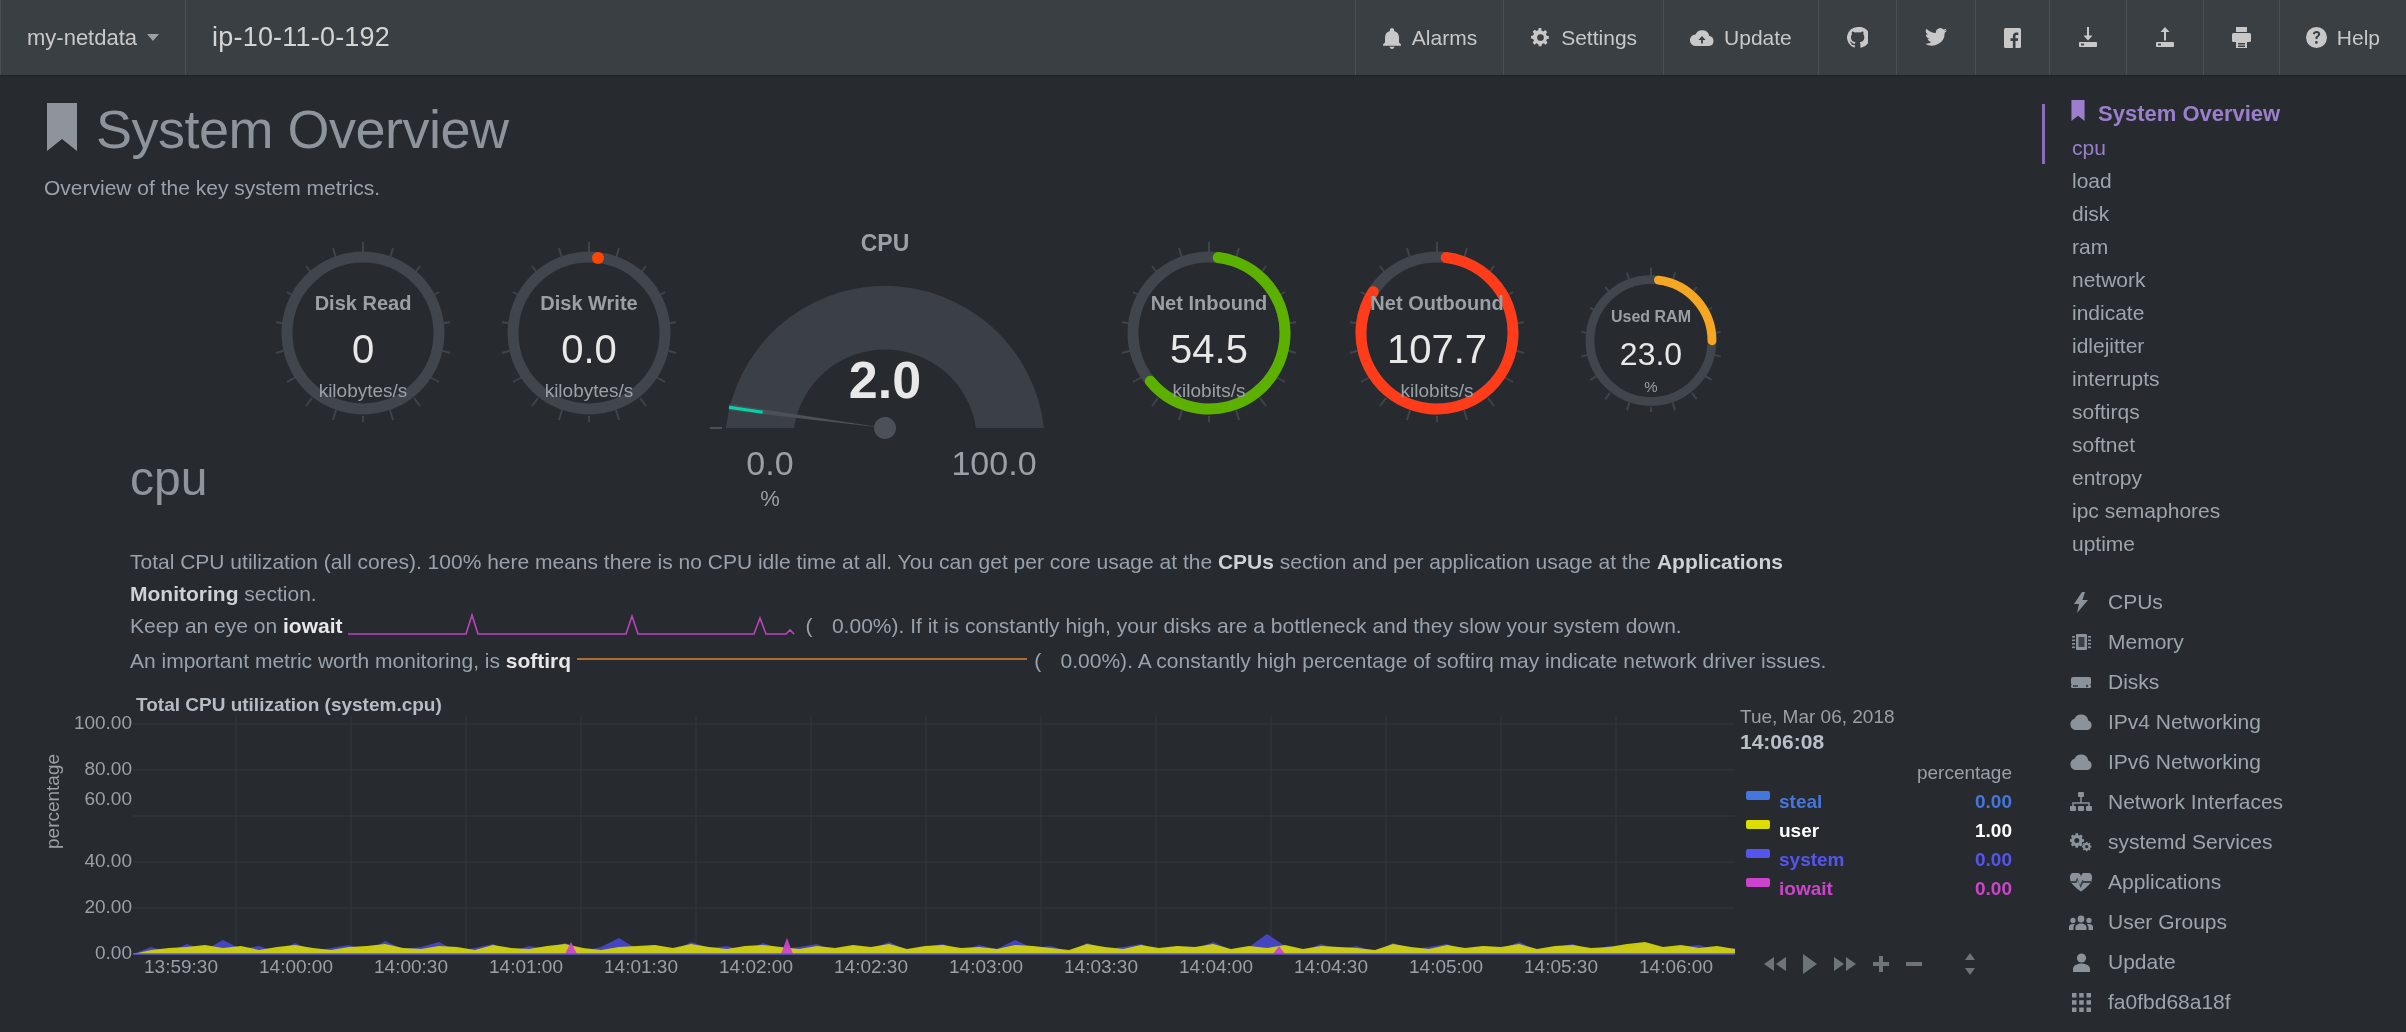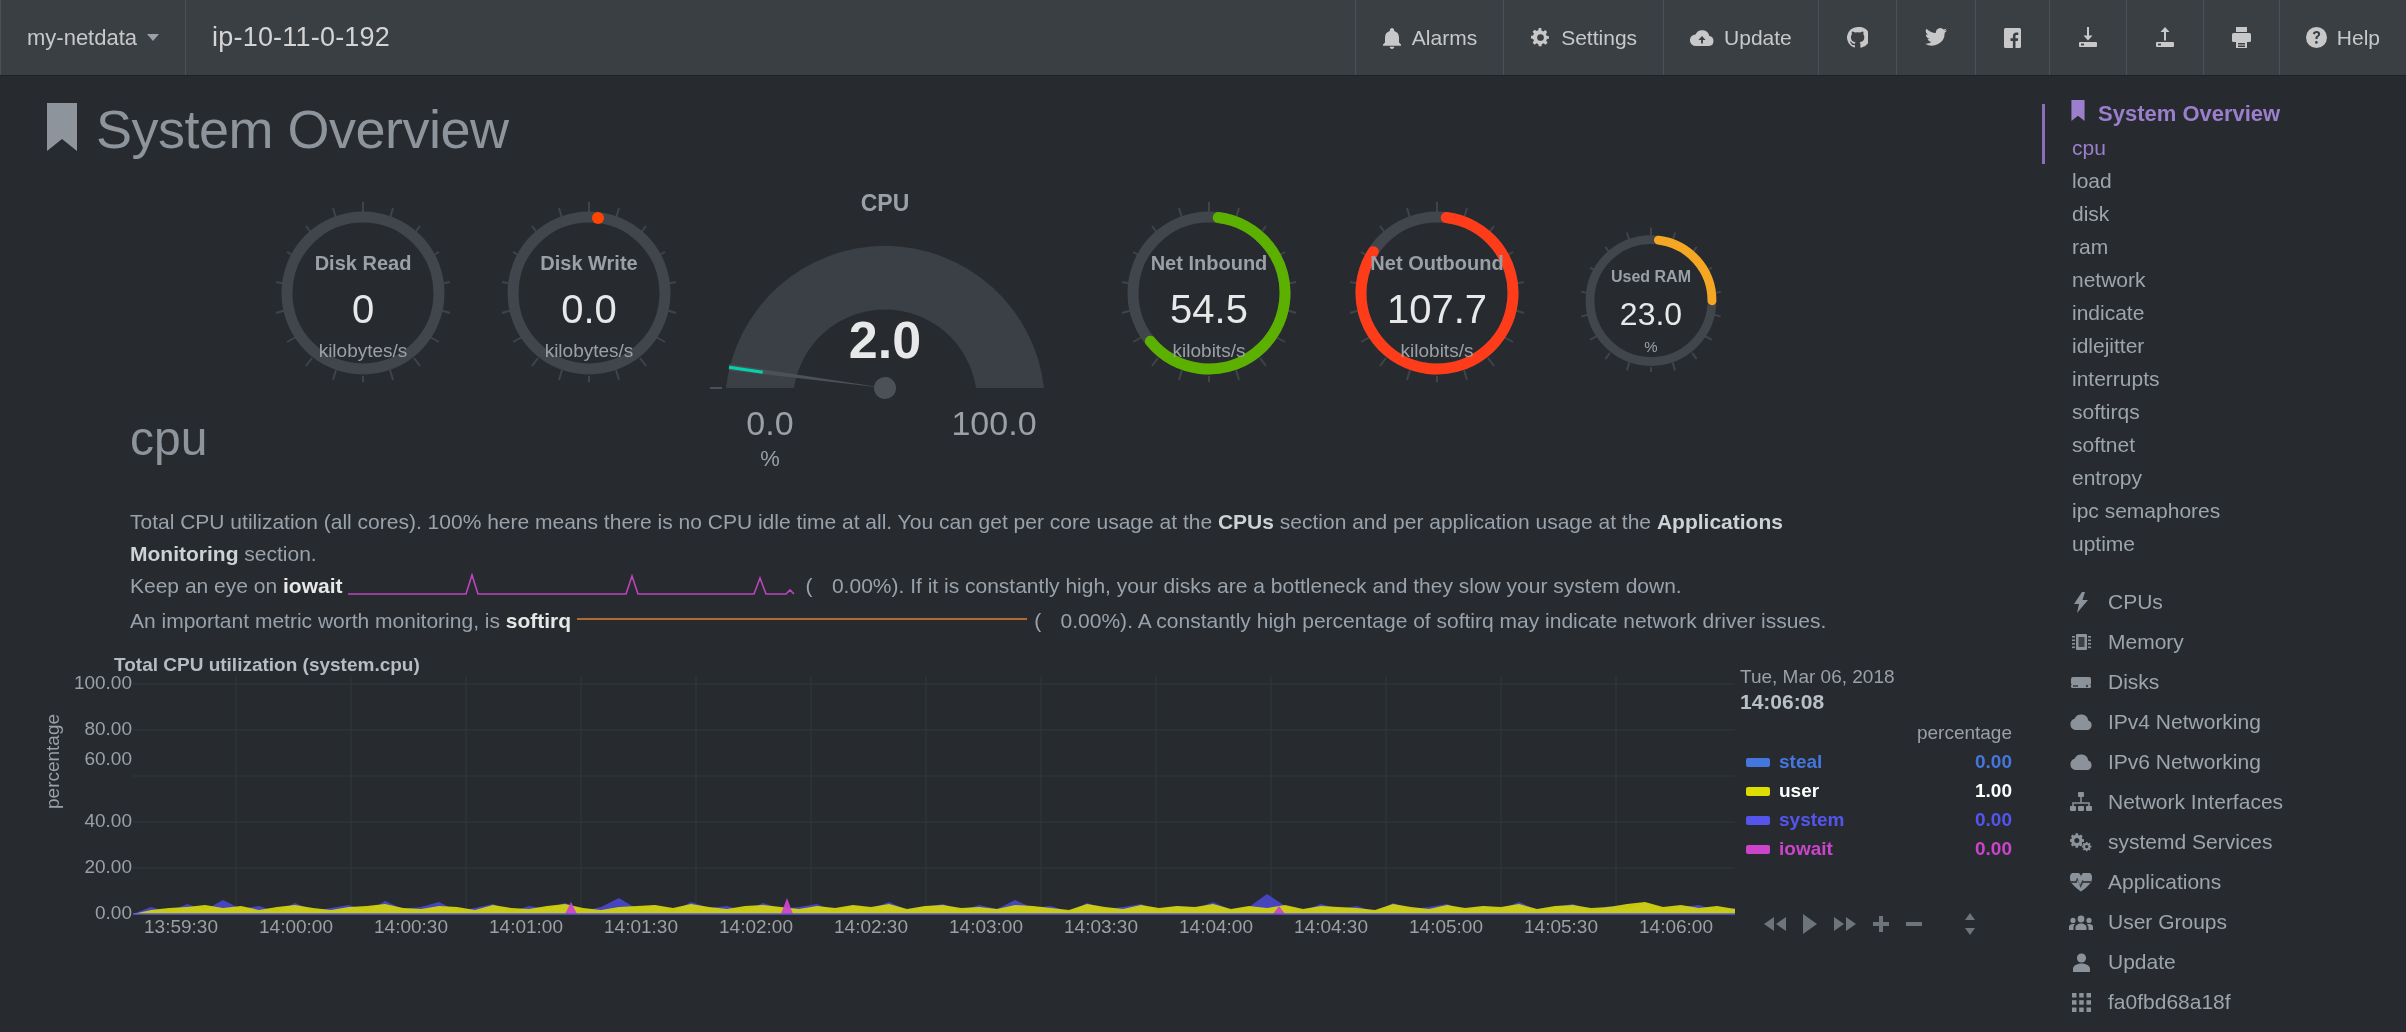--- a/index.html
+++ b/index.html
@@ -130,21 +130,21 @@
   .inline-spark { display:inline-block; vertical-align: middle; margin: 0 4px; }
   .pct-inline { display:inline-block; min-width: 86px; text-align:right; }
 
   
   .chart-wrap {
     position: relative;
     margin-top: 14px;
     height: 300px;
   }
   .chart-title {
-    position: absolute; left: 114px; top: 0;
+    position: absolute; left: 136px; top: 0;
     color: #b5bcc3; font-weight: bold; font-size: 19px;
   }
   .chart-ylabel {
     position: absolute; left: 42px; top: 155px;
     transform: rotate(-90deg); transform-origin: left top;
     color: #9aa0a6; font-size: 19px;
     white-space: nowrap;
   }
   .ytick {
     position: absolute; right: 0; width: 100%;
@@ -163,21 +163,21 @@
 
   .legend {
     position: absolute; left: 1740px; top: 12px;
     width: 290px;
     font-size: 19px;
   }
   .legend .ldate { color: #9aa0a6; }
   .legend .ltime { color: #b9c0c6; font-weight: bold; font-size: 21px; margin-top: 2px;}
   .legend .lunits { text-align: right; color: #9aa0a6; margin-top: 8px; padding-right: 18px;}
   .legend-row {
-    display: flex; align-items: center;
+    display: flex; 
     margin-top: 7px; font-weight: bold;
   }
   .legend-row .swatch {
     width: 24px; height: 9px; border-radius: 2px; margin-right: 9px;
     margin-left: 6px;
   }
   .legend-row .lname { flex: 0 0 auto; }
   .legend-row .lval { margin-left: auto; padding-right: 18px; }
 
   .chart-controls {
@@ -330,20 +330,21 @@
   <div class="content">
 
     <div class="section-title">
       <span class="bookmark-ico">
         <svg width="36" height="48" viewBox="0 0 24 32">
             <path fill="#8d949b" d="M2 0h20v32l-10-8-10 8z"></path>
           </svg>
       </span>
       <h1>System Overview</h1>
     </div>
+    <div class="section-sub">Overview of the key system metrics.</div>
 
     <div class="gauges">
 
       <div class="gauge" style="left:272px; top:18px; width:182px;">
         <svg width="182" height="182" viewBox="0 0 182 182">
           <g stroke="#3f444a" stroke-width="2">
             <line x1="91" y1="2" x2="91" y2="12"></line>
               <line x1="121" y1="8" x2="118" y2="18"></line>
             <line x1="148" y1="26" x2="142" y2="34"></line>
               <line x1="167" y1="52" x2="158" y2="57"></line>

